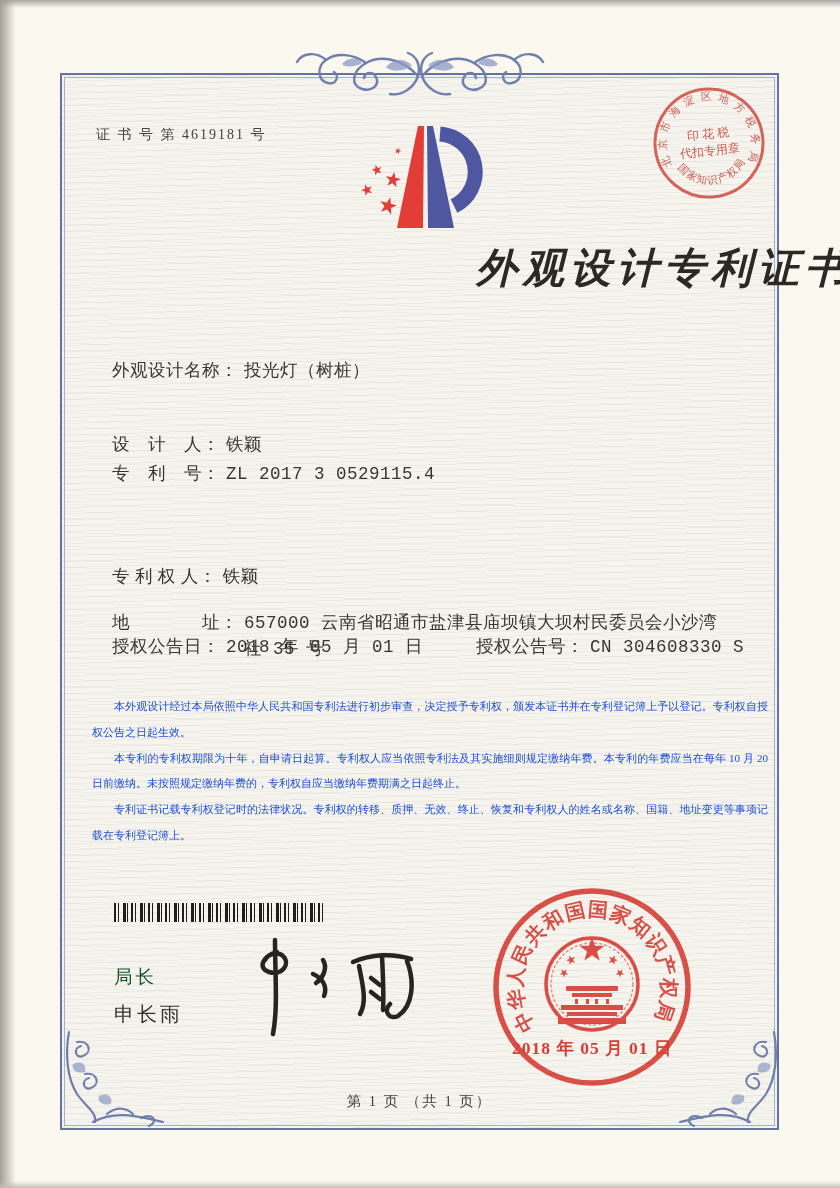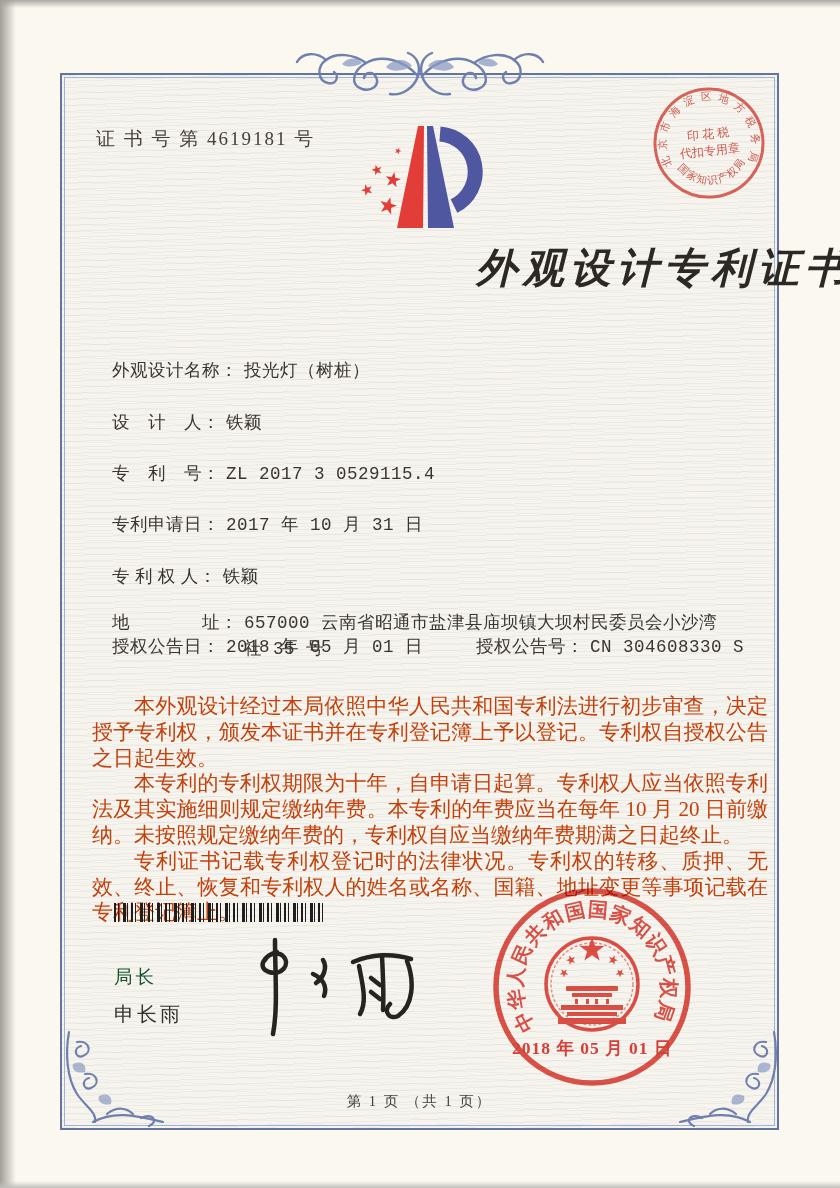--- a/index.html
+++ b/index.html
@@ -16,37 +16,37 @@
 
   
   .frame{position:absolute;left:60px;top:73px;width:719px;height:1057px;
     border:2px solid #63749e;box-sizing:border-box;
     background:
       repeating-linear-gradient(178deg, rgba(110,130,180,0.085) 0 1px, rgba(255,255,255,0) 1px 6px),
       repeating-linear-gradient(2deg, rgba(110,130,180,0.055) 0 1px, rgba(255,255,255,0) 1px 7px),
       #f6f4ec;}
   .frame::before{content:'';position:absolute;inset:2px;border:1px solid #a3b0d0;}
 
-  .cert-no{position:absolute;left:96px;top:126px;font-size:19px;color:#45413a;
+  .cert-no{position:absolute;left:96px;top:126px;font-size:14px;color:#45413a;
     letter-spacing:2px;white-space:nowrap;}
 
   .logo{position:absolute;left:330px;top:116px;}
 
   .title{position:absolute;left:60px;top:241px;width:792px;text-align:right;
     font-size:41px;font-weight:700;color:#2c2925;letter-spacing:6px;white-space:nowrap;font-style:italic;}
 
   .frow{position:absolute;left:112px;font-size:17.5px;color:#3a362f;
     letter-spacing:0.5px;white-space:nowrap;}
   .frow .val{margin-left:6px;font-family:Liberation Mono, monospace;}
   .addr-val{display:inline-block;width:478px;white-space:normal;
     vertical-align:top;line-height:26px;}
   .grant-right{position:absolute;left:364px;top:0;}
 
-  .paras{position:absolute;left:92px;top:694px;width:676px;font-size:21px;
-    line-height:25.8px;color:#c2410c;text-align:justify;}
+  .paras{position:absolute;left:92px;top:694px;width:676px;font-size:11px;
+    line-height:25.8px;color:#1d4ed8;text-align:justify;}
   .paras p{margin:0;text-indent:2em;}
 
   .barcode{position:absolute;left:114px;top:903px;width:210px;height:19px;
     background:repeating-linear-gradient(90deg,
       #1e1e1e 0 2px, rgba(0,0,0,0) 2px 4px,
       #1e1e1e 4px 5px, rgba(0,0,0,0) 5px 9px,
       #1e1e1e 9px 12px, rgba(0,0,0,0) 12px 13px,
       #1e1e1e 13px 14px, rgba(0,0,0,0) 14px 17px);}
 
   .director-title{position:absolute;left:114px;top:964px;font-size:18.5px;color:#14532d;letter-spacing:3px;}
@@ -149,28 +149,25 @@
       <use href="#star5" transform="translate(37,74) scale(0.6) rotate(-20)"></use>
       <use href="#star5" transform="translate(58,90) scale(0.9) rotate(15)"></use>
     </g>
   </svg>
 
   <div class="title">外观设计专利证书</div>
 
   <div class="frow" style="top:358px">
     <span>外观设计名称：</span><span class="val">投光灯（树桩）</span>
   </div>
-  <div class="frow" style="top:410px">
+  <div class="frow" style="top:432px">
     <span>设　计　人：</span><span class="val">铁颖</span>
   </div>
   <div class="frow" style="top:461px">
     <span>专　利　号：</span><span class="val">ZL 2017 3 0529115.4</span>
-  </div>
-  <div class="frow" style="top:512px">
-    <span>专利申请日：</span><span class="val">2017 年 10 月 31 日</span>
   </div>
   <div class="frow" style="top:564px">
     <span>专 利 权 人：</span><span class="val">铁颖</span>
   </div>
   <div class="frow" style="top:610px">
     <span>地　　　　址：</span><span class="val addr-val">657000 云南省昭通市盐津县庙坝镇大坝村民委员会小沙湾社 35 号</span>
   </div>
   <div class="frow" style="top:634px">
     <span>授权公告日：</span><span class="val">2018 年 05 月 01 日</span>
     <span class="grant-right">

